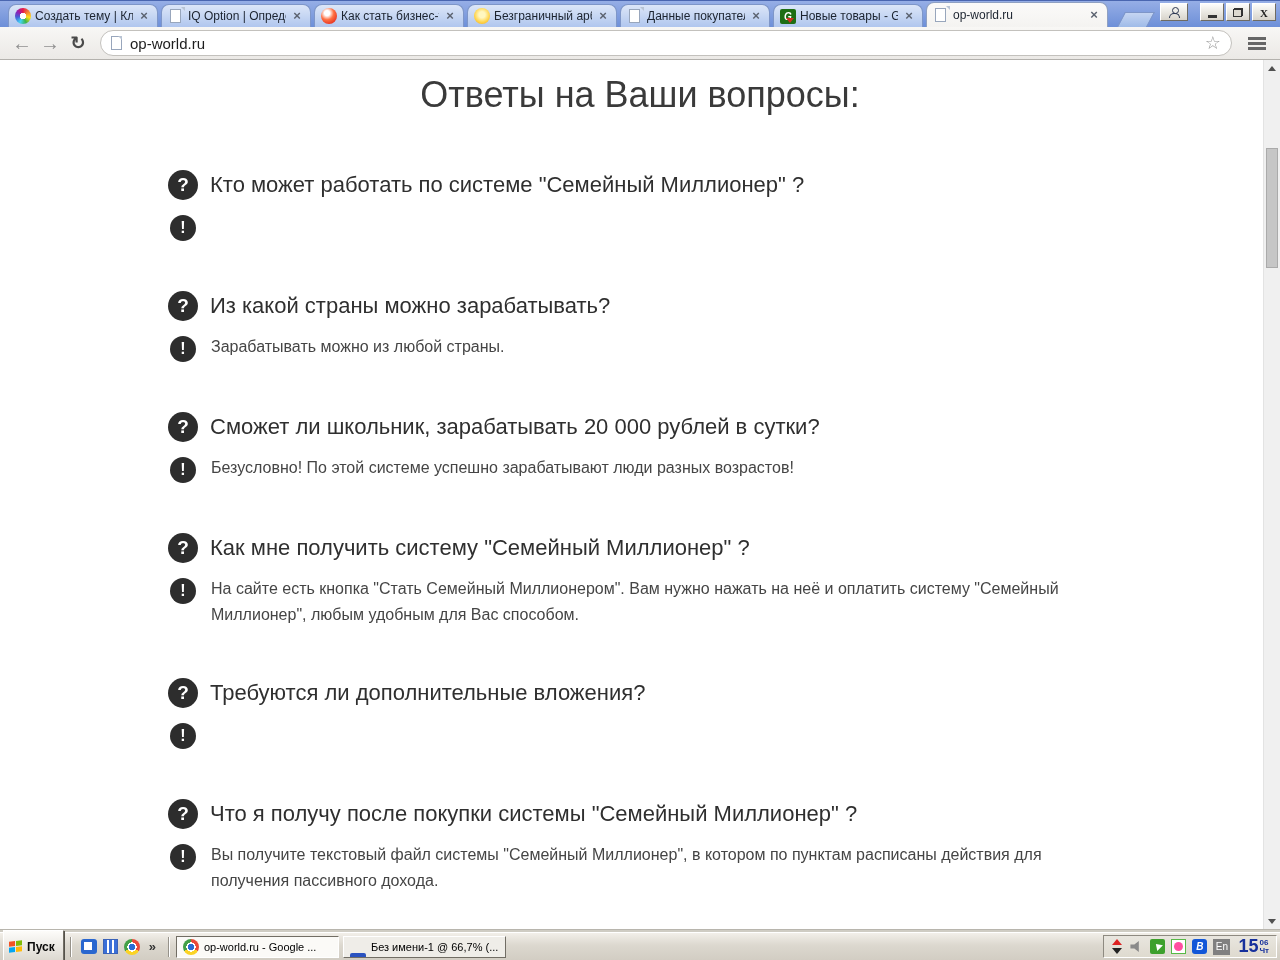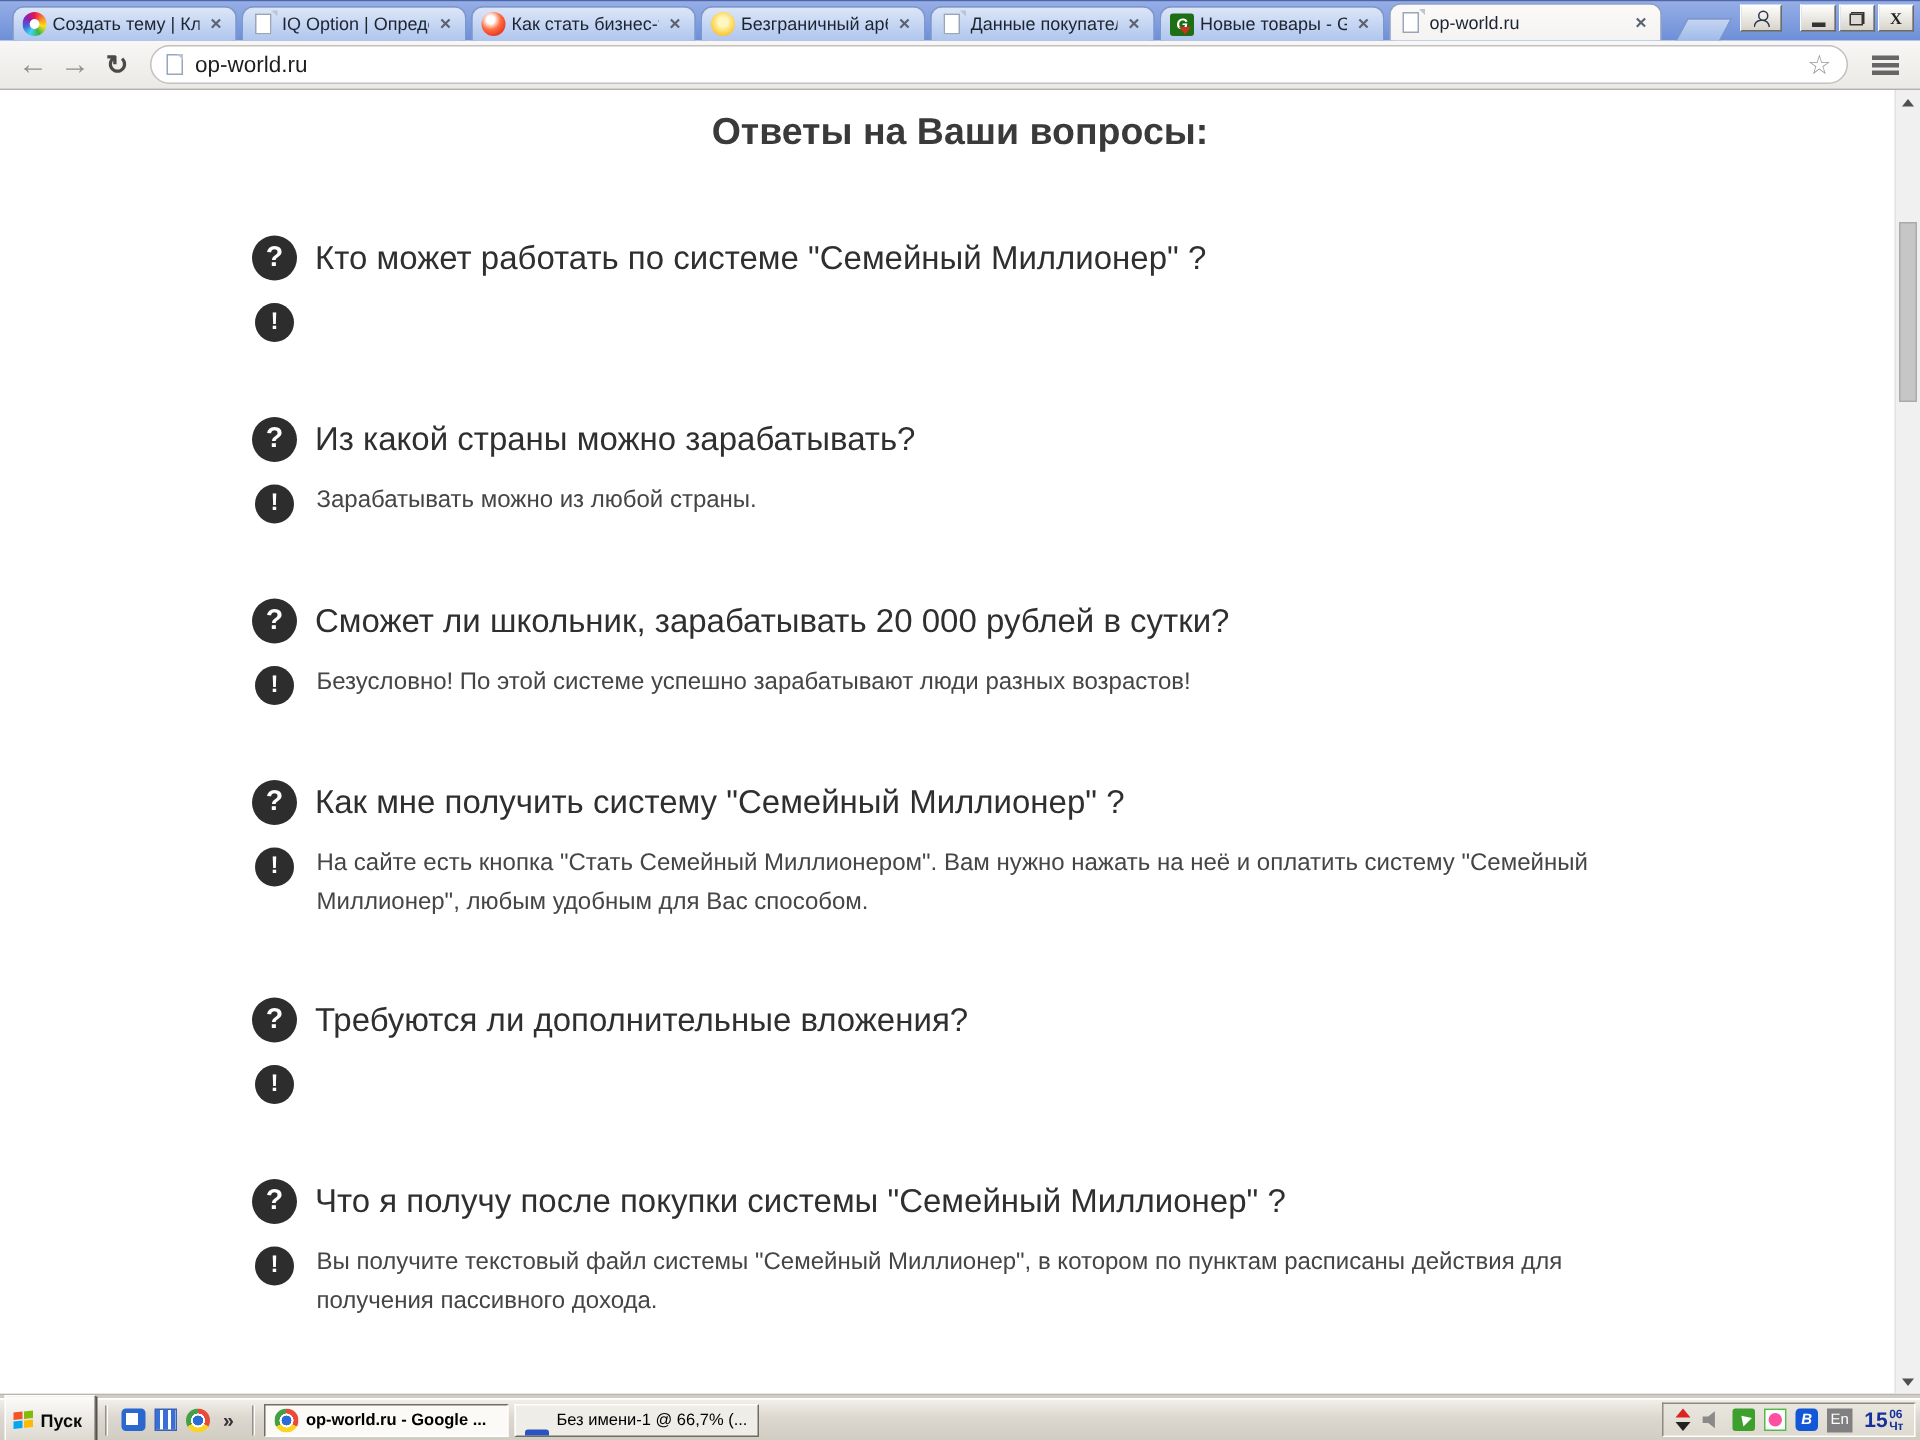--- a/index.html
+++ b/index.html
@@ -67,21 +67,21 @@
   .url-page-ico::after { content:""; position:absolute; top:-1px; right:-1px; border-style:solid;
                      border-width:0 4px 4px 0; border-color:#b9c4d4 #b9c4d4 transparent transparent; }
   .url-text { flex:1; margin-left:8px; font-size:15px; color:#1d1d1d; }
   .star-ico::before { content:"☆"; font-size:18px; color:#9a9a9a; }
   .menu-btn { width:30px; height:26px; display:flex; align-items:center; justify-content:center; }
   .menu-bars { width:18px; height:3px; background:#666; box-shadow:0 5px 0 #666, 0 10px 0 #666; margin-bottom:10px; }
 
   
   .viewport { flex:1; position:relative; background:#fff; overflow:hidden; }
   .content { padding-top:14px; }
-  .page-title { text-align:center; font-size:25px; font-weight:700; color:#3a3a3a; margin-bottom:54px; }
+  .page-title { text-align:center; font-size:36px; font-weight:400; color:#3a3a3a; margin-bottom:54px; }
   .faq { padding-left:168px; }
   .faq-item { margin-bottom:50px; }
   .q-row { display:flex; align-items:center; gap:12px; }
   .q-icon { width:30px; height:30px; flex:0 0 30px; border-radius:50%; background:#2d2d2d; color:#fff;
             display:flex; align-items:center; justify-content:center; font-size:19px; font-weight:bold; }
   .q-text { font-size:22px; color:#2f2f2f; font-weight:400; }
   .a-row { display:flex; gap:15px; margin-top:13px; margin-left:2px; }
   .a-icon { width:26px; height:26px; flex:0 0 26px; border-radius:50%; background:#2d2d2d; color:#fff;
             display:flex; align-items:center; justify-content:center; font-size:16px; font-weight:bold; margin-top:2px; }
   .a-text { font-size:16px; line-height:26px; color:#454545; max-width:900px; }
@@ -110,21 +110,21 @@
   .ql-desktop { width:16px; height:15px; background:#2a67cf; border-radius:3px; position:relative; }
   .ql-desktop::after { content:""; position:absolute; top:3px; left:3px; width:8px; height:8px; background:#fff; }
   .ql-panels { width:15px; height:15px; border:1px solid #3a62b8;
                background:repeating-linear-gradient(90deg,#3a6fd8 0 3px,#fff 3px 5px); }
   .chrome-ico { width:16px; height:16px; border-radius:50%;
       background: radial-gradient(circle at 50% 50%, #2b6cd4 0 29%, #fff 30% 41%, rgba(0,0,0,0) 42%),
       conic-gradient(#ea4a3a 0 120deg, #fbd325 120deg 240deg, #43a047 240deg 360deg); }
   .ql-chevron { font-size:13px; font-weight:bold; color:#333; padding:0 3px; }
   .task-btn { width:163px; height:22px; display:flex; align-items:center; gap:5px; padding:0 6px;
               font-size:11px; white-space:nowrap; overflow:hidden; color:#000; }
-  .task-btn.active { border:1px solid; border-color:#716d64 #fff #fff #716d64; background:#fbfaf7; font-weight:bold; }
+  .task-btn.active { border:1px solid; border-color:#716d64 #fff #fff #716d64; background:#fbfaf7; font-weight:normal; }
   .task-btn.normal { border:1px solid; border-color:#fff #716d64 #716d64 #fff; background:#efede8; }
   .task-label { overflow:hidden; white-space:nowrap; }
   .ps-badge { width:16px; height:15px; flex:0 0 16px; background:#2b53c0; color:#fff; font-size:9px; font-weight:bold;
               display:flex; align-items:center; justify-content:center; border-radius:2px;margin-top:28px; }
   .tb-spacer { flex:1; }
   .tray { height:23px; display:flex; align-items:center; gap:6px; padding:0 7px;
           border:1px solid; border-color:#8e8a81 #fff #fff #8e8a81; background:linear-gradient(#e9e6df,#dedacf); }
   .tr-updown { width:13px; height:15px; position:relative; }
   .tr-updown::before { content:""; position:absolute; top:0; left:1px; border-left:5px solid transparent;
                        border-right:5px solid transparent; border-bottom:6px solid #d22; }
@@ -136,21 +136,21 @@
   .tr-send::after { content:""; position:absolute; top:4px; left:4px; border-left:4px solid transparent;
                     border-right:4px solid transparent; border-bottom:6px solid #fff; transform:rotate(-45deg); }
   .tr-balloon { width:15px; height:15px; background:#fff; border:1px solid #57b947; position:relative; }
   .tr-balloon::after { content:""; position:absolute; top:2px; left:2px; width:9px; height:9px; border-radius:50%; background:#ff4fa0; }
   .tr-bt { width:15px; height:15px; background:#1257d8; border-radius:3px; color:#fff;
            display:flex; align-items:center; justify-content:center; }
   .tr-bt::before { content:"B"; font-size:10px; font-weight:bold; font-style:italic; }
   .tr-lang { width:17px; height:16px; background:#808080; color:#fff; font-size:10px;
              display:flex; align-items:center; justify-content:center; }
   .tray-clock { display:flex; align-items:flex-start; gap:1px; color:#16309c; font-weight:bold; margin-left:2px; }
-  .clock-h { font-size:14px; line-height:16px; }
+  .clock-h { font-size:18px; line-height:16px; }
   .clock-stack { display:flex; flex-direction:column; align-items:flex-start; font-size:8px; line-height:8px; margin-top:1px; }
 </style>
 </head>
 <body>
 
 <div class="screen">
 
   <div class="titlebar">
     <div class="tabs">
       <div class="tab">

